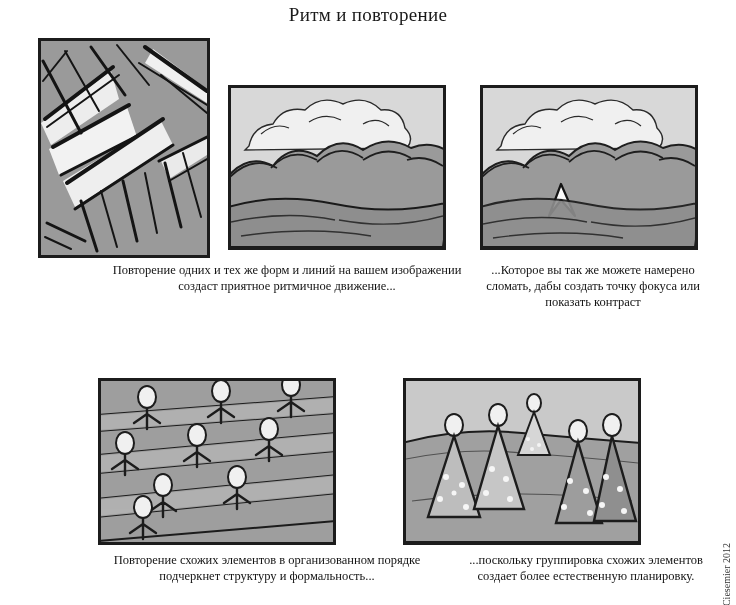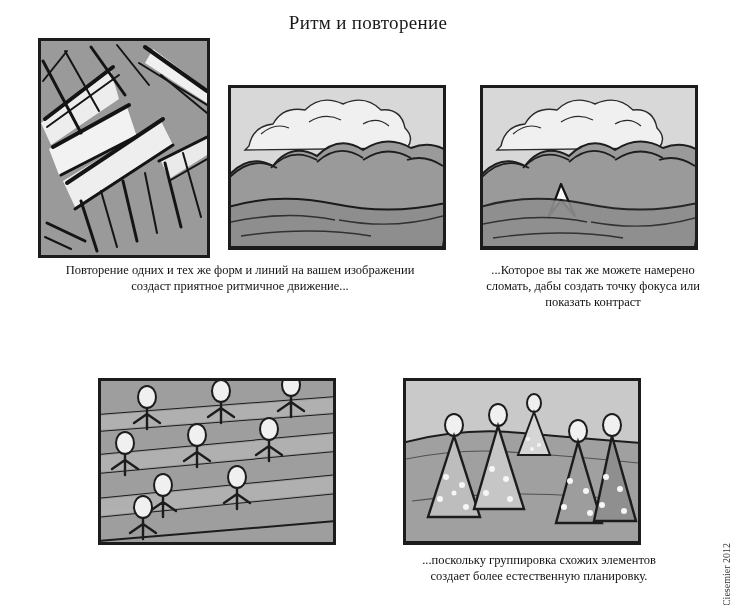--- a/index.html
+++ b/index.html
@@ -15,21 +15,21 @@
     overflow: hidden;
     position: relative;
   }
   .page {
     position: relative;
     width: 736px;
     height: 605px;
   }
   .title {
     position: absolute;
-    top: 12px;
+    top: 4px;
     left: 0;
     width: 736px;
     text-align: center;
     font-size: 19px;
     font-family: "Liberation Serif", serif;
     color: #1a1a1a;
     letter-spacing: 0.3px;
   }
 
   
@@ -45,21 +45,21 @@
     inset: 0;
     overflow: hidden;
   }
   .caption {
     position: absolute;
     font-size: 12.5px;
     line-height: 16px;
     font-family: "Liberation Serif", serif;
     color: #141414;
   }
-  .caption.center { text-align: center; }
+  .caption.center { text-align: center; margin-left: 47px; }
   .caption.left { text-align: center; }
 
   
   #panel1 { left: 38px; top: 38px; width: 172px; height: 220px; }
   
   #panel2 { left: 228px; top: 85px; width: 218px; height: 165px; }
   
   #panel3 { left: 480px; top: 85px; width: 218px; height: 165px; }
   
   #panel4 { left: 98px; top: 378px; width: 238px; height: 167px; }
@@ -335,17 +335,18 @@
               <circle cx="196" cy="124" r="3"></circle>
               <circle cx="218" cy="130" r="3"></circle>
             </g>
         </g>
       </svg>
     </div>
   </div>
 
   <div class="caption center" id="cap1">Повторение одних и тех же форм и линий на вашем изображении создаст приятное ритмичное движение...</div>
   <div class="caption left" id="cap2">...Которое вы так же можете намерено сломать, дабы создать точку фокуса или показать контраст</div>
+  <div class="caption center" id="cap3">Повторение схожих элементов в организованном порядке подчеркнет структуру и формальность...</div>
   <div class="caption center" id="cap4">...поскольку группировка схожих элементов создает более естественную планировку.</div>
 
   <div class="sidenote">Kali Ciesemier 2012</div>
 
 </div>
 
 </body></html>

